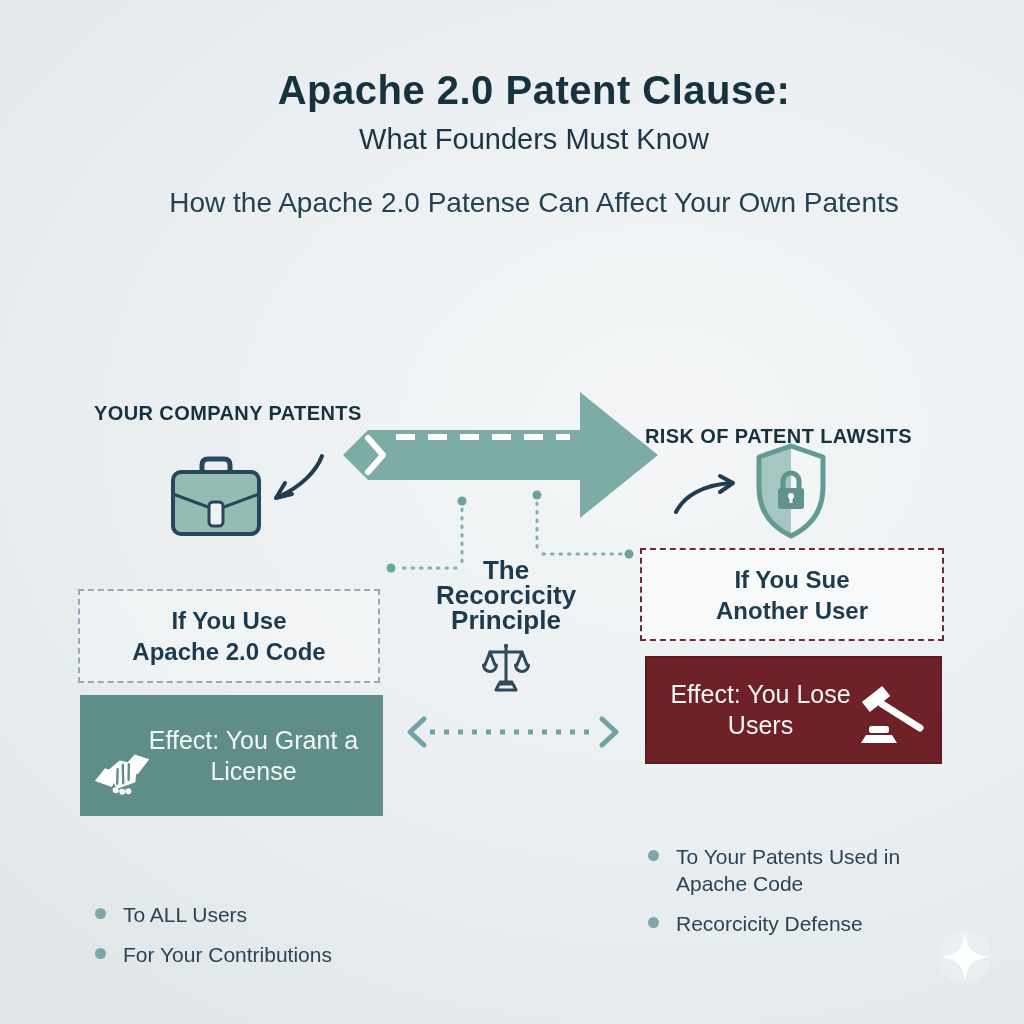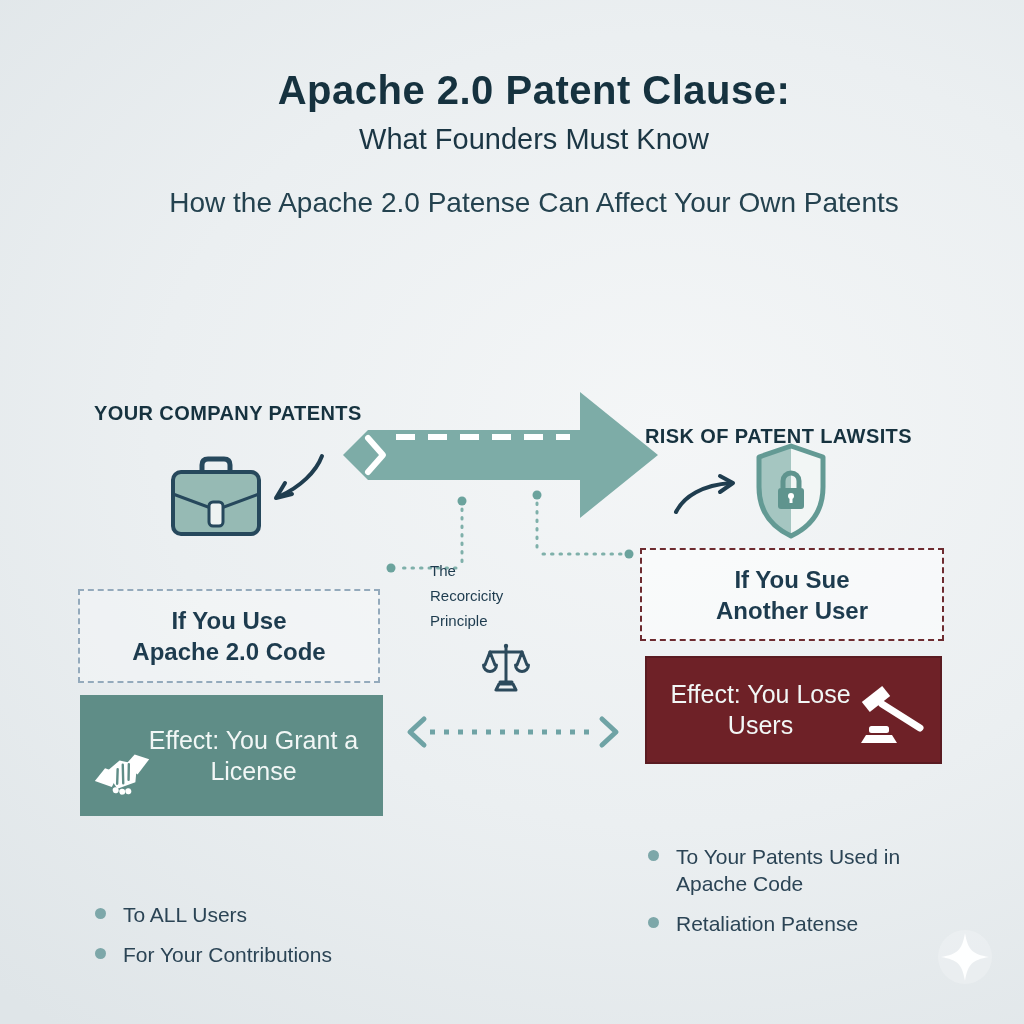--- a/index.html
+++ b/index.html
@@ -23,22 +23,22 @@
   .col-header.left{left:94px;top:402px;}
   .col-header.right{left:645px;top:425px;}
   
   .cond{display:flex;align-items:center;justify-content:center;text-align:center;
     font-weight:700;color:#1d3b4e;font-size:24px;line-height:31px;}
   .cond.left-cond{left:78px;top:589px;width:298px;height:90px;
     border:2px dashed #94aabc;background:rgba(255,255,255,.30);}
   .cond.right-cond{left:640px;top:548px;width:300px;height:89px;
     border:2px dashed #6d2b30;background:rgba(255,255,255,.55);}
   
-  .principle{left:430px;top:558px;width:152px;
-    font-size:15px;font-weight:400;color:#1d3b4e;line-height:25px;}
+  .principle{left:430px;top:558px;width:152px;text-align:center;
+    font-size:26px;font-weight:700;color:#1d3b4e;line-height:25px;}
   
   .effect{display:flex;align-items:center;justify-content:center;text-align:center;
     color:#f2f7f6;font-weight:400;font-size:25px;line-height:31px;}
   .effect.grant{left:80px;top:695px;width:303px;height:121px;background:#5f8d87;
     padding-left:44px;box-sizing:border-box;}
   .effect.lose{left:645px;top:656px;width:297px;height:108px;background:#6e2127;
     border:2px solid #5a1b21;padding-right:66px;box-sizing:border-box;}
   
   .bullets{color:#2b4455;font-size:21px;line-height:27px;margin-top:45px;}
   .bullets.left-bullets{left:95px;top:856px;width:330px;}
@@ -209,17 +209,17 @@
     </div>
   </div>
 
   <div class="abs bullets right-bullets">
     <div class="bullet-row">
       <span class="dot"></span>
       <span class="bullet-text">To Your Patents Used in Apache Code</span>
     </div>
     <div class="bullet-row">
       <span class="dot"></span>
-      <span class="bullet-text">Retaliation Patense</span>
+      <span class="bullet-text">Recorcicity Defense</span>
     </div>
   </div>
 
 </div>
 
 </body></html>

